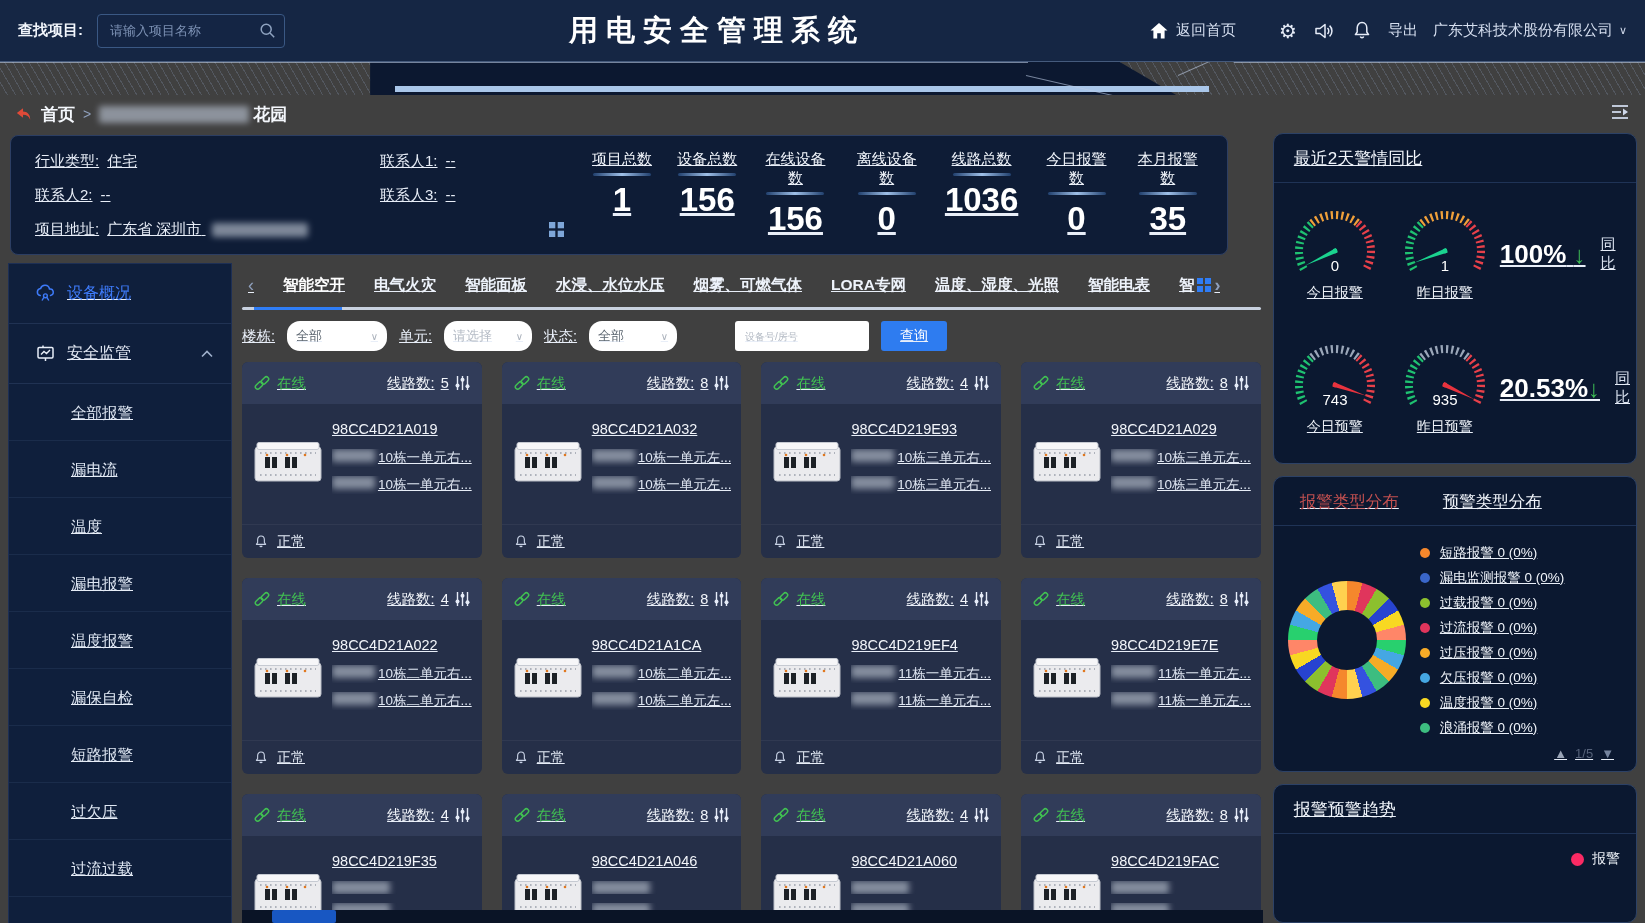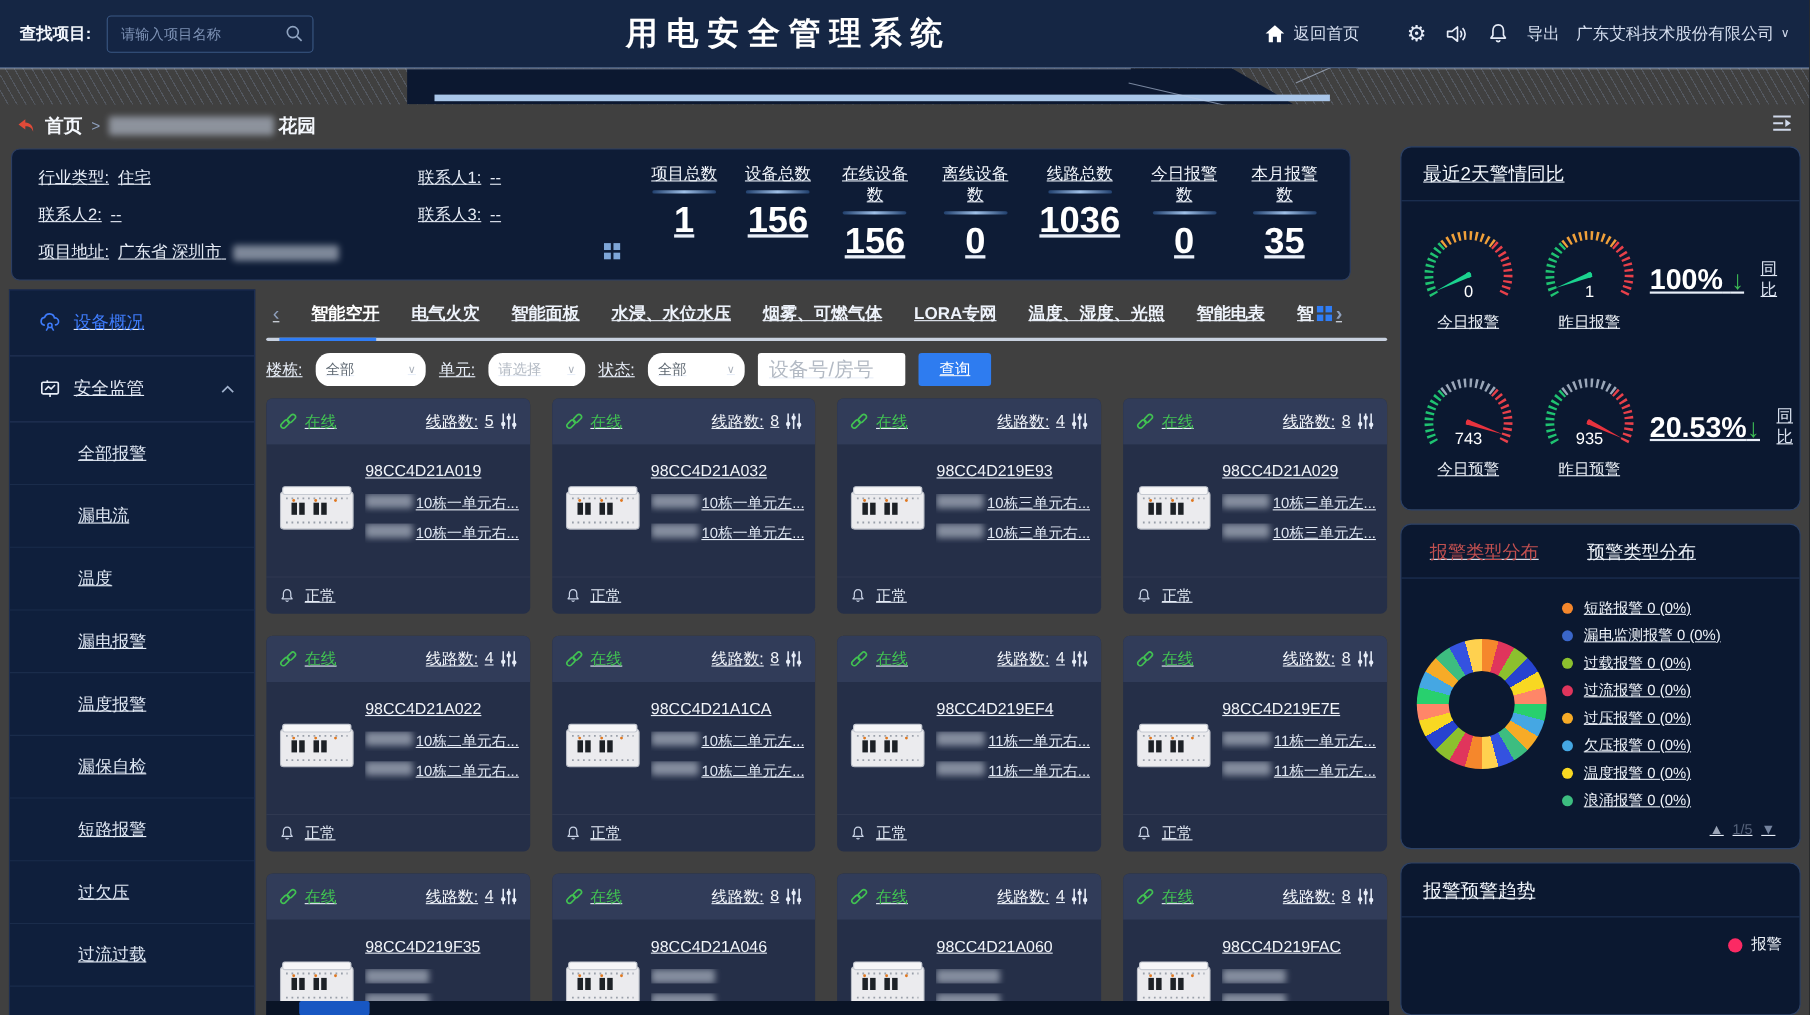--- a/index.html
+++ b/index.html
@@ -78,21 +78,21 @@
   .tab-partial { display:flex; align-items:center; gap:3px; font-size:15.5px; font-weight:bold; color:#eef3fb; overflow:hidden; }
   .tab-track { position:relative; height:3px; background:#c8d1df; border-radius:2px; margin-right:2px; }
   .tab-thumb { position:absolute; left:12px; top:0; width:88px; height:3px; background:#2f7df6; }
 
   
   .filters { display:flex; align-items:center; gap:12px; height:52px; font-size:14.5px; color:#eaf0fa; }
   .sel { width:100px; height:30px; background:#ffffff; border-radius:13px; display:flex; align-items:center; justify-content:space-between; padding:0 9px; font-size:13px; color:#5c6670; cursor:pointer; }
   .sel.narrow { width:88px; }
   .sel .ph { color:#b3bac4; }
   .sel .sc { color:#aab1bb; font-size:10px; }
-  .dev-input { width:134px; height:30px; border:none; border-radius:3px; padding:0 10px; font-size:18px; color:#333; outline:none; background:#ffffff; }
+  .dev-input { width:134px; height:30px; border:none; border-radius:3px; padding:0 10px; font-size:10px; color:#333; outline:none; background:#ffffff;margin-left:46px; }
   .dev-input::placeholder { color:#b3bac4; }
   .btn-query { width:66px; height:30px; background:#2e7cf0; border:none; border-radius:3px; color:#fff; font-size:14px; cursor:pointer; }
 
   
   .grid { display:grid; grid-template-columns:repeat(4,1fr); gap:20px; grid-auto-rows:196px; padding-right:2px; overflow:hidden; flex:1; }
   .card { background:#252f48; border-radius:6px; overflow:hidden; display:flex; flex-direction:column; cursor:pointer; }
   .card-hd { height:42px; flex-shrink:0; background:#313c59; display:flex; align-items:center; justify-content:space-between; padding:0 12px; }
   .c-online { display:flex; align-items:center; gap:7px; color:#41c152; font-size:14.5px; }
   .c-lines { display:flex; align-items:center; gap:6px; color:#f2f5fa; font-size:14.5px; }
   .card-bd { flex:1; display:flex; padding:10px 10px 0 10px; gap:8px; }

